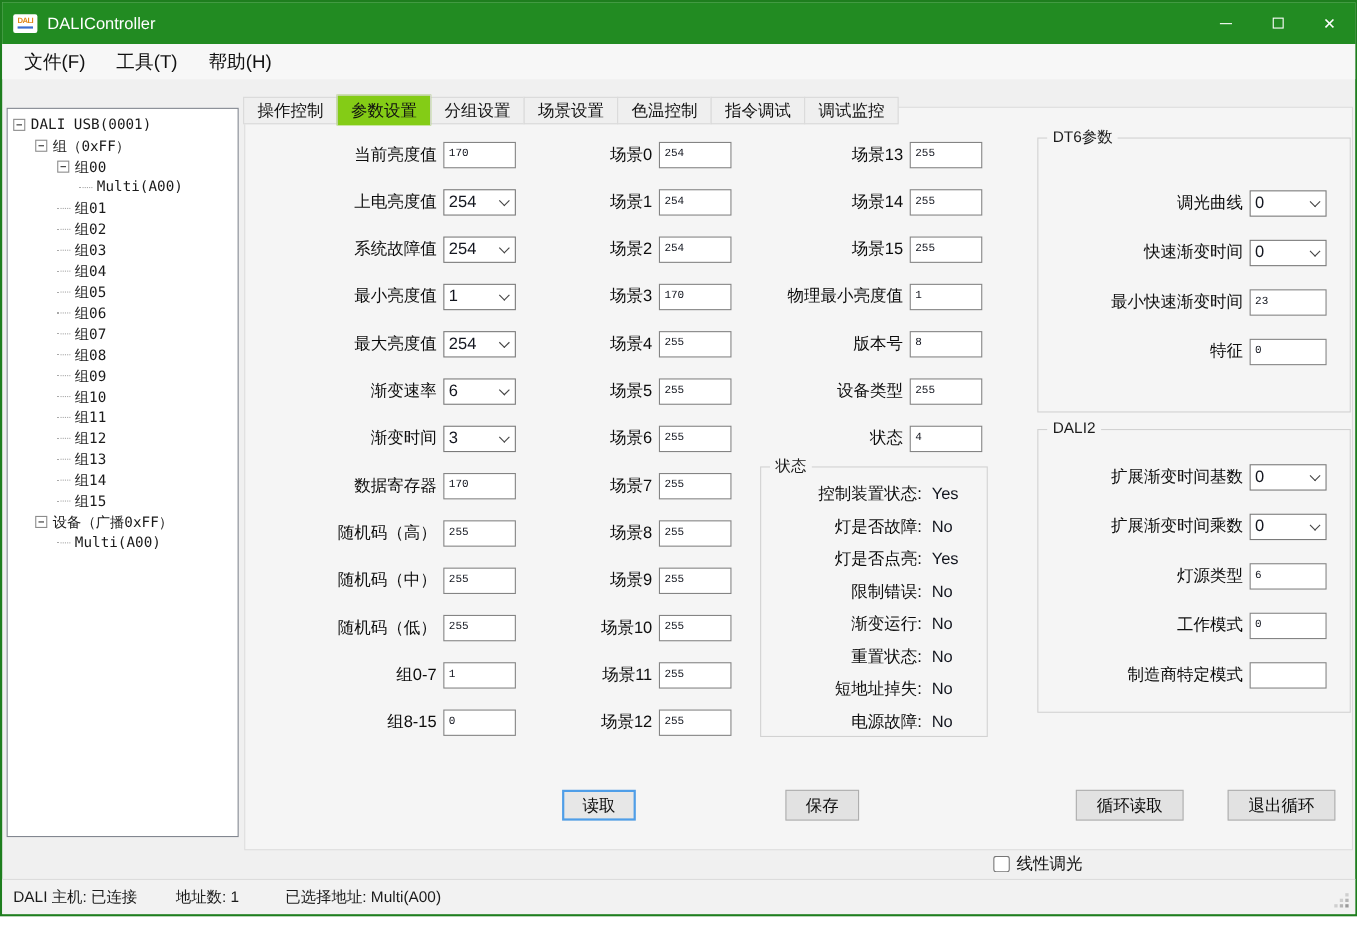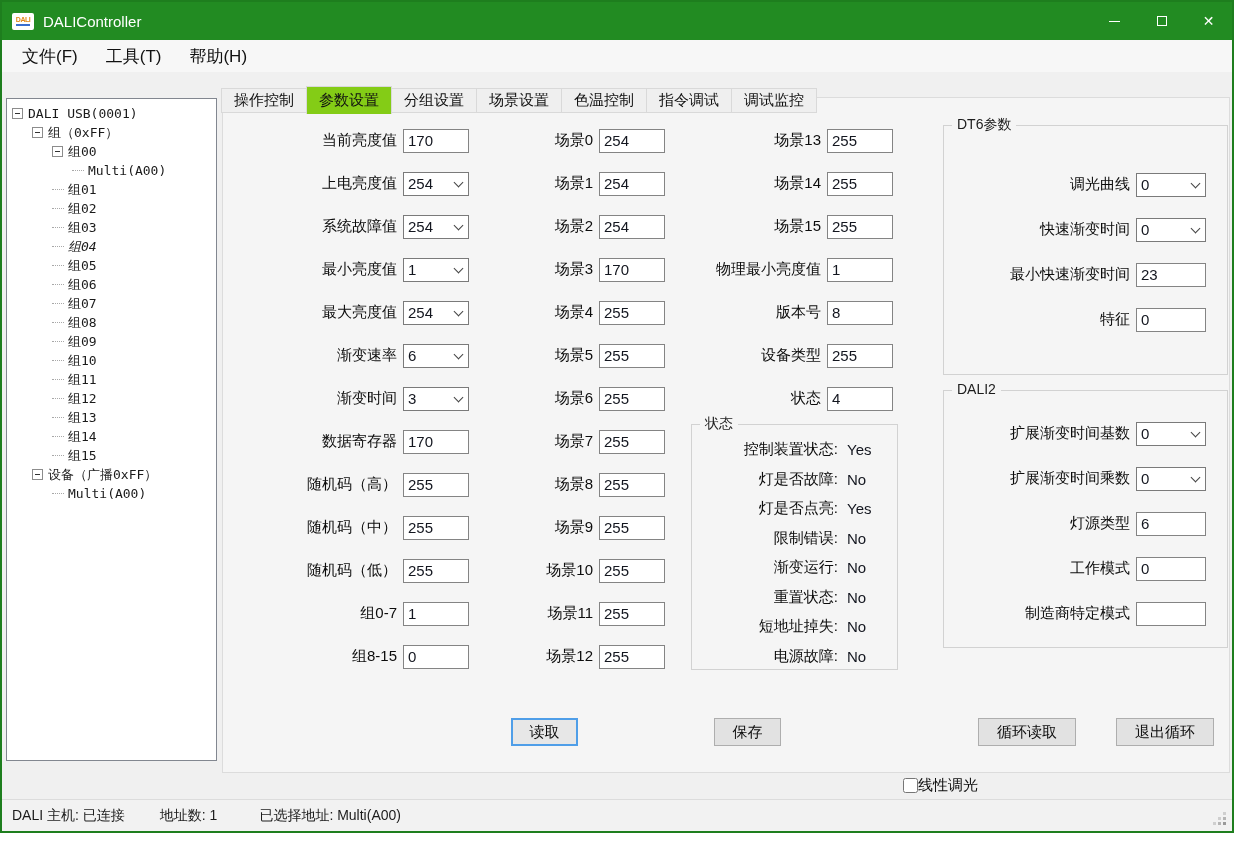--- a/index.html
+++ b/index.html
@@ -43,22 +43,22 @@
   .tbox::after { content:""; position:absolute; left:2px; right:2px; top:4px; border-top:1px solid #333; }
   .tstub { width:12px; border-top:1px dotted #a8a8a8; margin-right:4px; flex:none; }
 
   
   .tabpanel { position:absolute; left:220px; top:95px; width:1008px; height:676px;
               background:#f5f5f5; border:1px solid #dcdcdc; }
 
   .fieldcol { position:absolute; }
   .frow { display:flex; align-items:center; justify-content:flex-end; height:43px; }
   .flabel { flex:1; text-align:right; font-size:15px; color:#0c0c0c; margin-right:6px; white-space:nowrap; }
-  .tinput { height:24px; border:1px solid #848484; background:#fff; font-size:15px; color:#13161f;
-            padding:0 4px; font-family:Liberation Sans, sans-serif; }
+  .tinput { height:24px; border:1px solid #848484; background:#fff; font-size:10px; color:#13161f;
+            padding:0 4px; font-family:Liberation Mono, monospace; }
   .selwrap { position:relative; height:24px; flex:none; }
   .selwrap select { width:100%; height:100%; appearance:none; -webkit-appearance:none; -moz-appearance:none;
                     border:1px solid #7a7a7a; background:#fff; font-size:15px; color:#13161f;
                     padding:0 16px 0 4px; font-family:inherit; border-radius:0; }
   .chev { position:absolute; right:7px; top:7px; width:7px; height:7px; pointer-events:none;
           border-right:1.5px solid #444; border-bottom:1.5px solid #444; transform:rotate(45deg); }
 
   .groupbox { position:absolute; border:1px solid #d2d2d2; }
   .gtitle { position:absolute; top:-10px; left:8px; background:#f5f5f5; padding:0 5px;
             font-size:14px; color:#1c1c1c; white-space:nowrap; }
@@ -66,21 +66,21 @@
   .grow { display:flex; align-items:center; justify-content:flex-end; height:45px; padding-right:21px; }
 
   .srow { display:flex; align-items:center; height:29.5px; }
   .slabel { flex:1; text-align:right; font-size:15px; color:#0c0c0c; white-space:nowrap; }
   .sval { width:46px; margin-left:9px; font-size:15px; color:#13161f; }
 
   .btn { position:absolute; height:28px; background:#e2e2e2; border:1px solid #aeaeae;
          font-size:15px; color:#0c0c0c; font-family:inherit; cursor:default; }
   .btn.focused { border:2px solid #4f9ee8; background:#e7e7e7; }
 
-  .checkline { position:absolute; left:901px; top:774px; display:flex; align-items:center; 
+  .checkline { position:absolute; left:901px; top:774px; display:flex; align-items:center; gap:6px;
                font-size:15px; color:#0c0c0c; }
   .checkline input { width:15px; height:15px; margin:0; }
 
   .statusbar { position:absolute; left:0; top:797px; width:100%; height:32px; background:#f2f2f2;
                border-top:1px solid #dcdcdc; display:flex; align-items:center; font-size:14px; color:#1b1b1b; }
   .sb1 { margin-left:10px; } .sb2 { margin-left:35px; } .sb3 { margin-left:42px; }
   .grip { position:absolute; right:6px; bottom:6px; width:3px; height:3px; background:#9a9a9a;
           box-shadow:-5px 0 0 #b5b5b5, 0 -5px 0 #b5b5b5, -10px 0 0 #cfcfcf, -5px -5px 0 #cfcfcf, 0 -10px 0 #cfcfcf; }
 </style>
 </head>
@@ -144,21 +144,21 @@
         <span>组01</span>
       </div>
       <div class="titem" style="padding-left: 45px;">
         <span class="tstub"></span>
         <span>组02</span>
       </div>
       <div class="titem" style="padding-left: 45px;">
         <span class="tstub"></span>
         <span>组03</span>
       </div>
-      <div class="titem" style="padding-left: 45px; font-style: italic;">
+      <div class="titem" style="padding-left: 45px;">
         <span class="tstub"></span>
         <span>组04</span>
       </div>
       <div class="titem" style="padding-left: 45px;">
         <span class="tstub"></span>
         <span>组05</span>
       </div>
       <div class="titem" style="padding-left: 45px;">
         <span class="tstub"></span>
         <span>组06</span>

